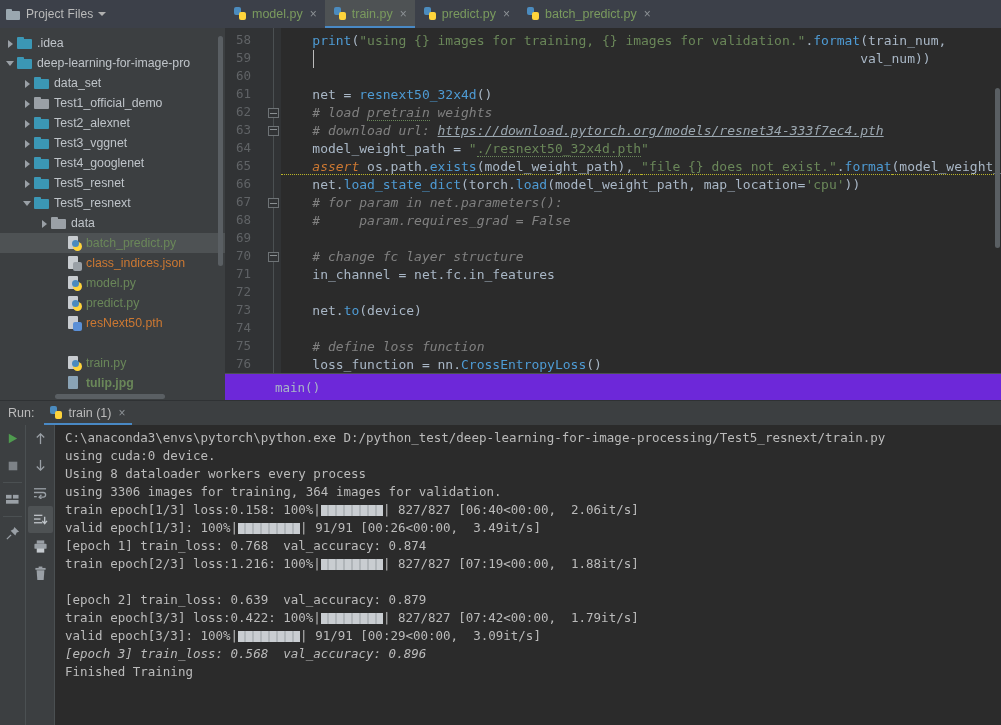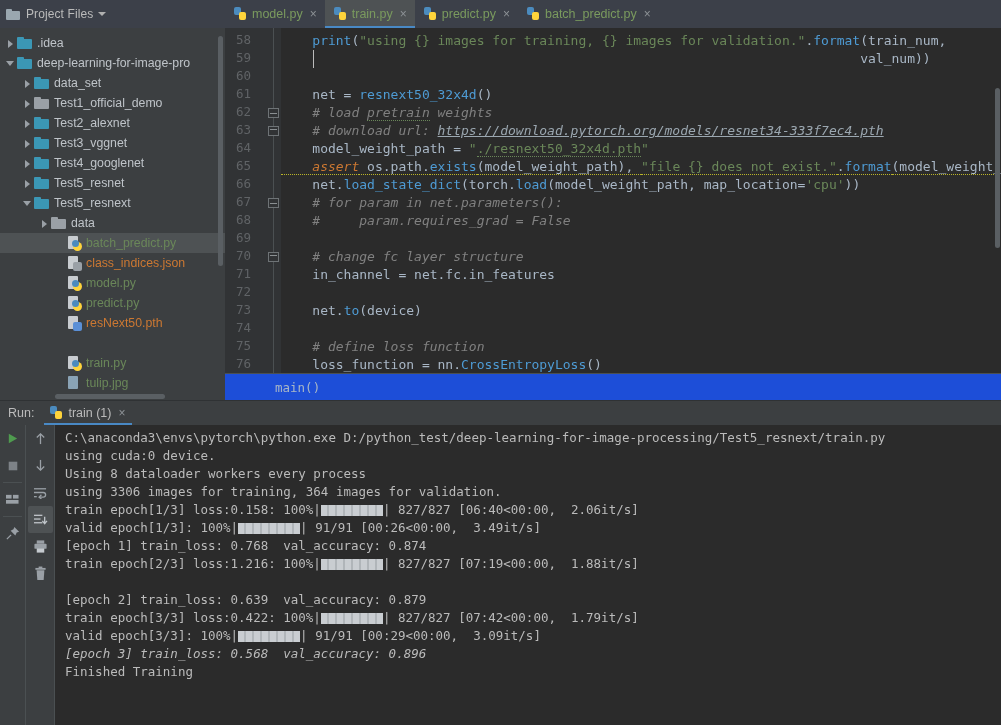--- a/index.html
+++ b/index.html
@@ -193,21 +193,21 @@
     position: absolute; left: 0; top: 18px; width: 1px; height: 18px; background: #bbbbbb;
   }
   #ed-vscroll {
     position: absolute; right: 1px; top: 60px; width: 5px; height: 160px;
     background: #5a5f63; border-radius: 3px;
   }
 
   
   #breadcrumb {
     position: absolute; left: 225px; top: 373px; width: 776px; height: 27px;
-    background: #1d4ed8; display: flex; align-items: center;
+    background: #6d28d9; display: flex; align-items: center;
     border-top: 1px solid #4b5052;
   }
   #breadcrumb .bc-text {
     color: #a9b7c6; font-size: 12.5px; padding-left: 50px;
     font-family: "DejaVu Sans Mono", monospace;
   }
 
   
   #runsep {
     position: absolute; left: 0; top: 400px; width: 1001px; height: 1px; background: #2f3234;
@@ -341,21 +341,21 @@
       <span class="pyicon">
         <span class="pg pg1"></span>
         <span class="pg pg2"></span>
       </span>
       <span class="tab-label">batch_predict.py</span>
       <span class="tab-x">×</span>
     </div>
   </div>
 
 <div id="tree">
-    <div class="tree-row" style="position: absolute; left: 0px; width: 225px; top: 345px;">
+    <div class="tree-row" style="position: absolute; left: 0px; width: 225px; top: 345px; font-weight: bold;">
       <span style="display: inline-block; flex: 0 0 auto; width: 55px;"></span>
       <span class="arrow none"></span>
       <span class="fileicon img">
         <span class="sheet"></span>
         <span class="badge"></span>
       </span>
       <span class="tree-label green">tulip.jpg</span>
     </div>
     <div class="tree-row" style="position: absolute; left: 0px; width: 225px; top: 325px;">
       <span style="display: inline-block; flex: 0 0 auto; width: 55px;"></span>

